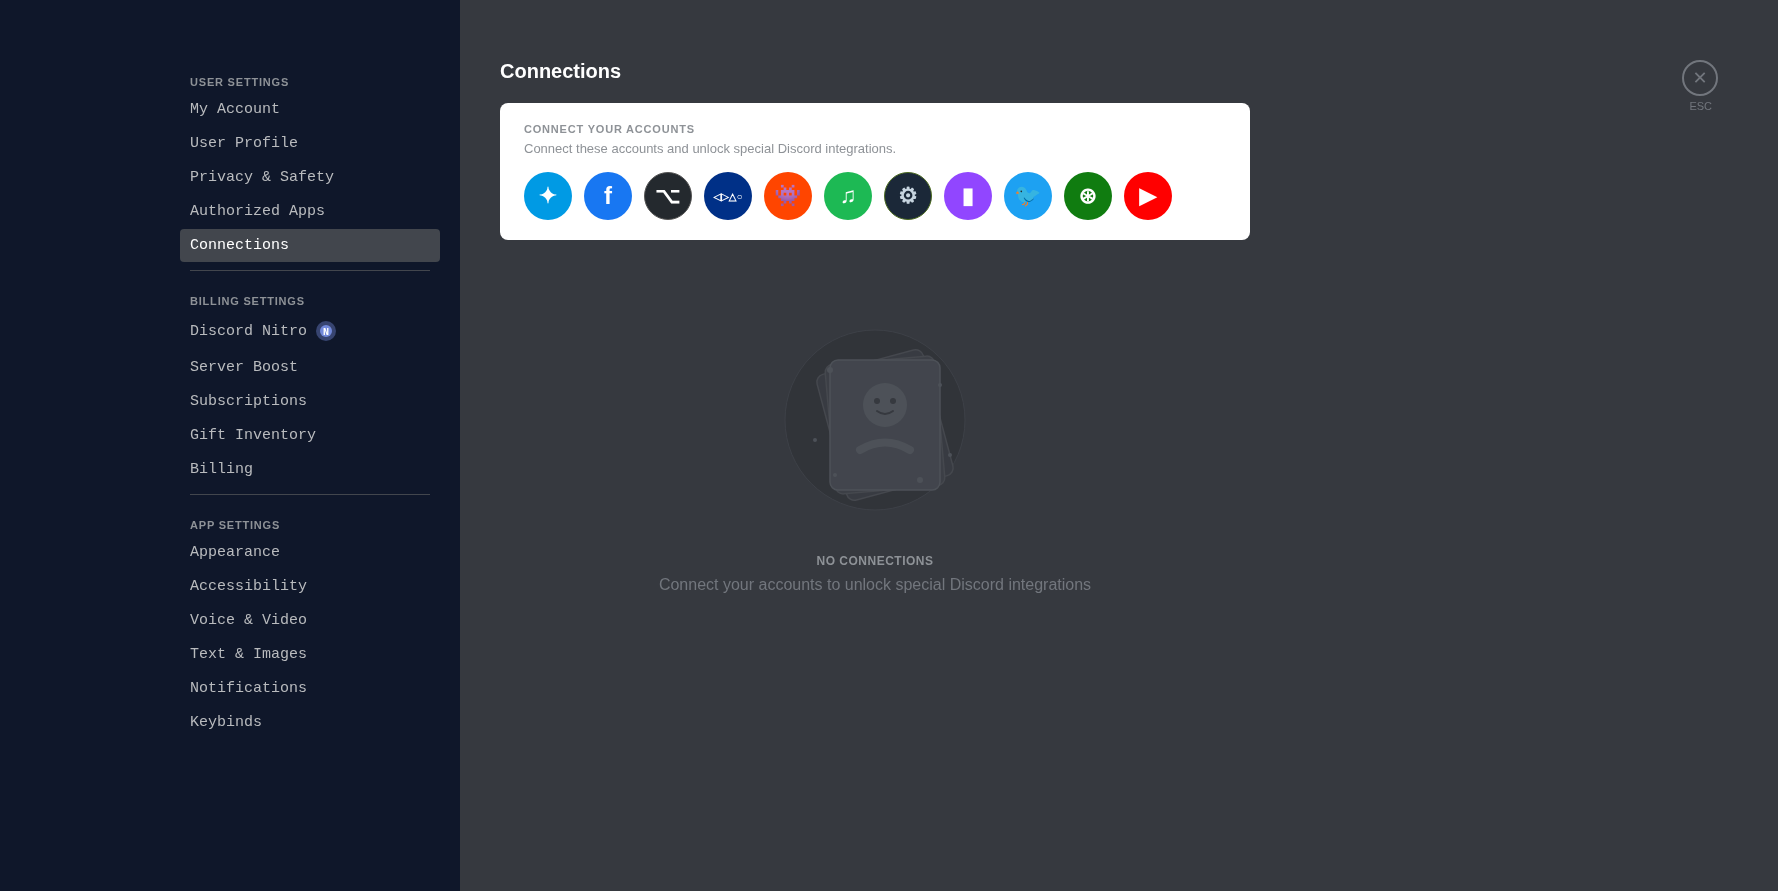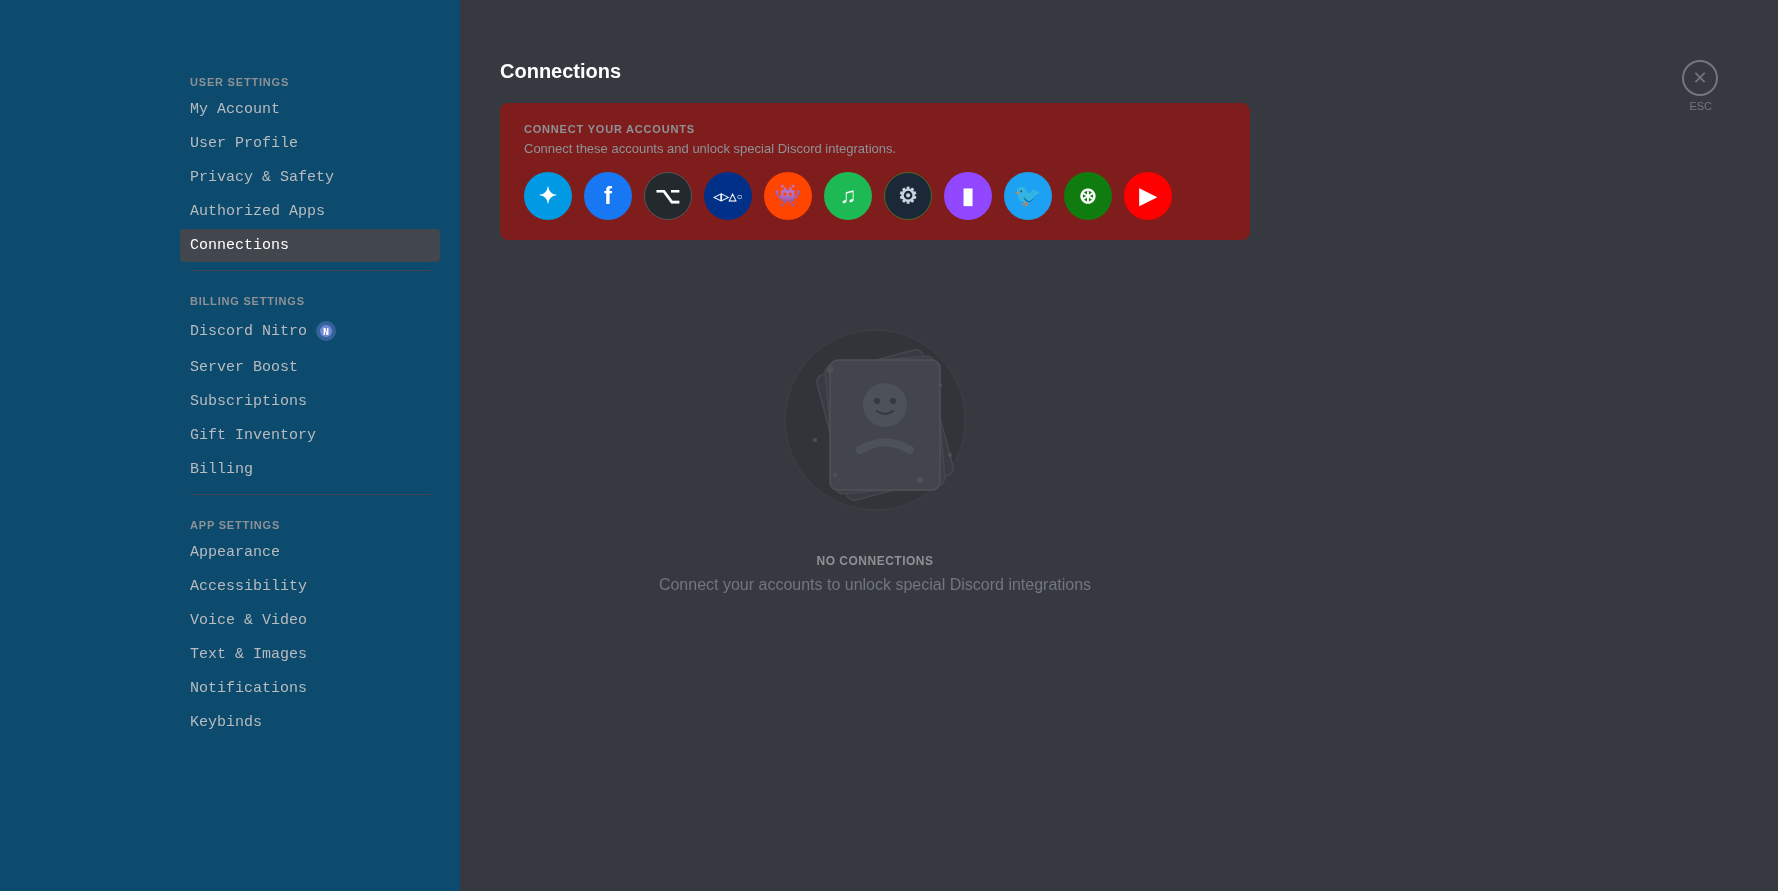--- a/index.html
+++ b/index.html
@@ -8,21 +8,21 @@
       height: 891px;
       background-color: #36393f;
       font-family: 'Helvetica Neue', Arial, sans-serif;
       display: flex;
       overflow: hidden;
     }
 
     
     .sidebar {
       width: 460px;
-      background-color: #0c4a6e;
+      background-color: #0f172a;
       height: 100%;
       display: flex;
       flex-direction: column;
       overflow-y: auto;
       padding: 60px 0 20px 0;
     }
 
     .sidebar-inner {
       padding: 0 20px 0 180px;
     }
@@ -73,21 +73,21 @@
 
     .page-title {
       font-size: 20px;
       font-weight: 700;
       color: #ffffff;
       margin-bottom: 20px;
     }
 
     
     .connect-card {
-      background-color: #7f1d1d;
+      background-color: #ffffff;
       border-radius: 8px;
       padding: 20px 24px;
       margin-bottom: 30px;
       max-width: 750px;
     }
 
     .connect-card-title {
       font-size: 11px;
       font-weight: 700;
       color: #8e9297;

